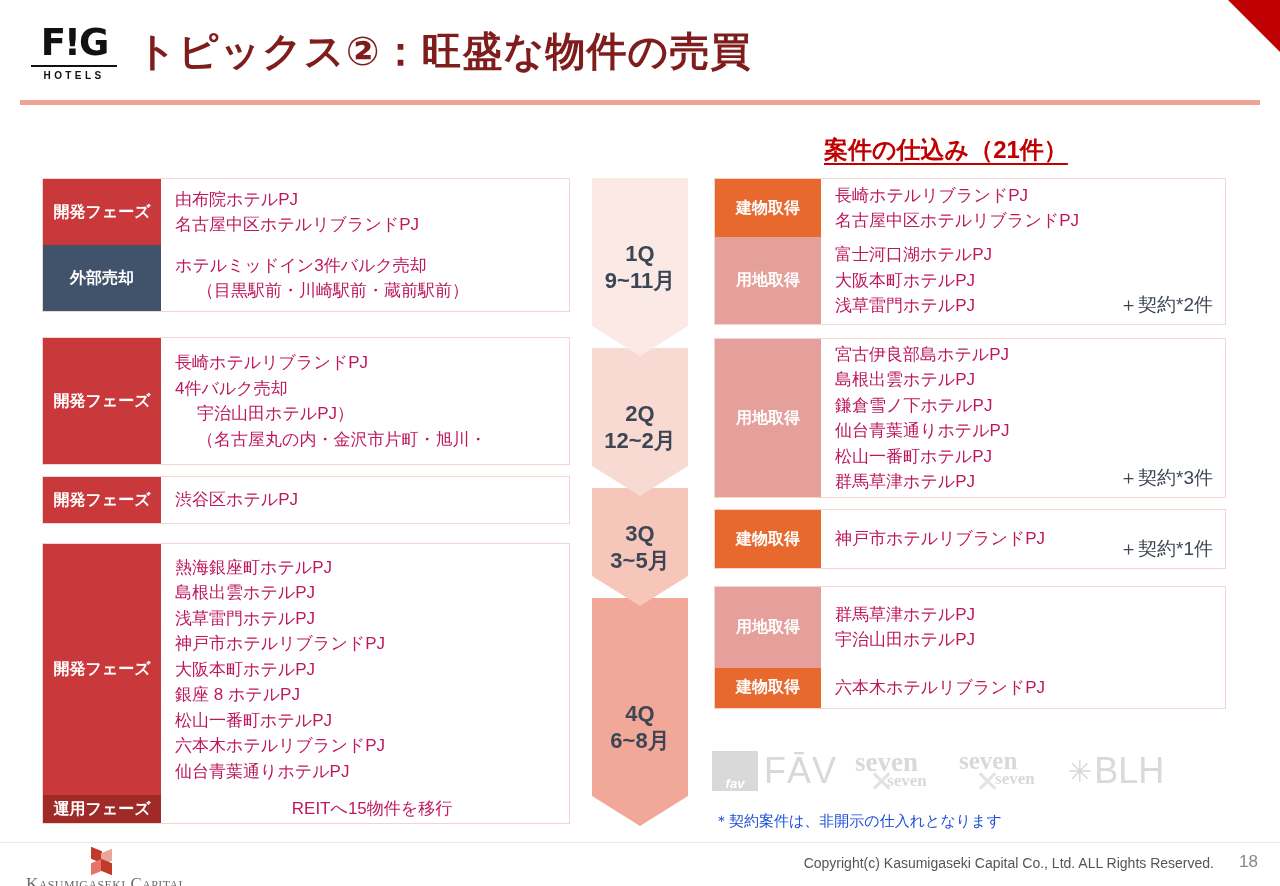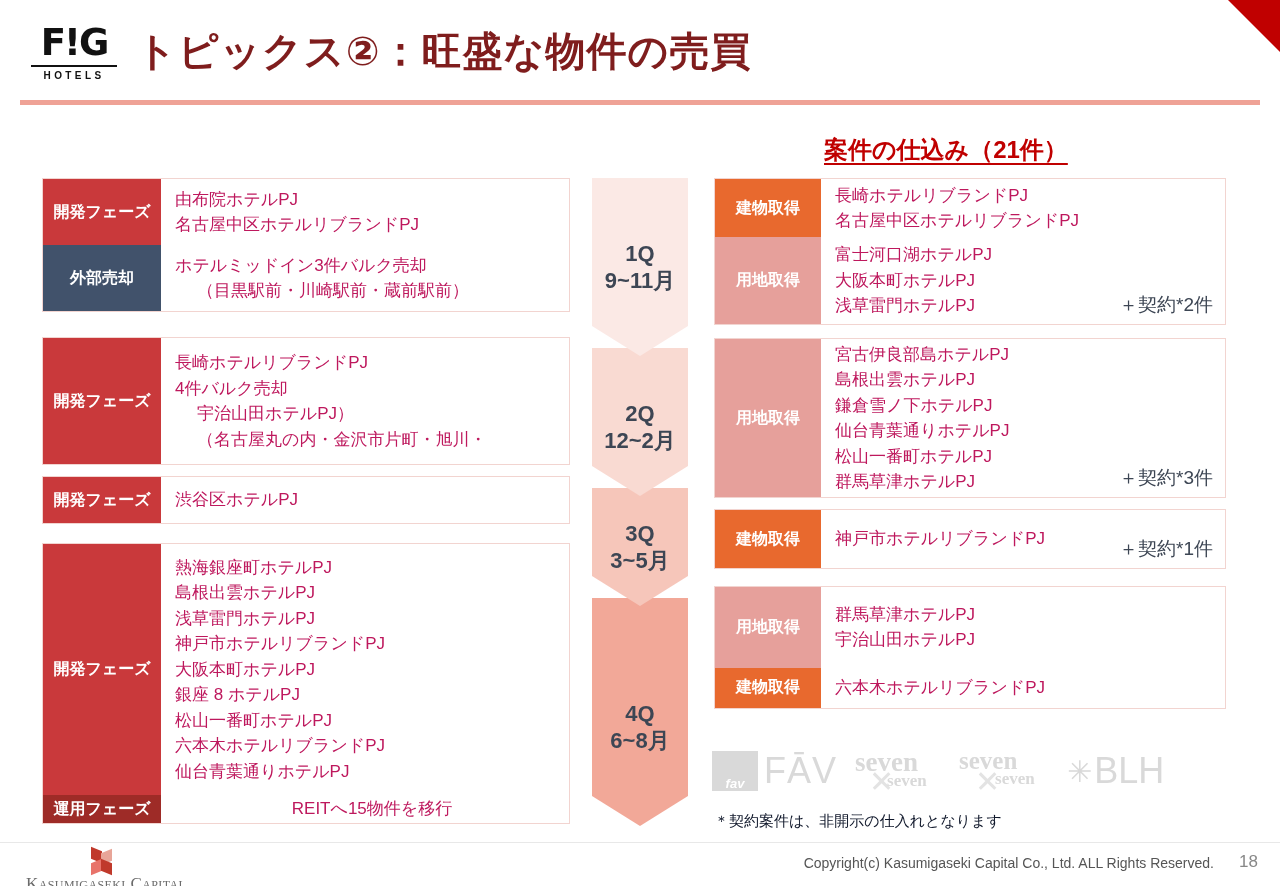--- a/index.html
+++ b/index.html
@@ -229,21 +229,21 @@
     font-size: 36px; color: #D9D9D9; letter-spacing: 0px;
     display: flex; align-items: center;
   }
   .logo-blh .star { font-size: 30px; margin-right: 2px; }
 
   #footnote {
     position: absolute;
     left: 714px;
     top: 812px;
     font-size: 15px;
-    color: #0f172a;
+    color: #1d4ed8;
     white-space: nowrap;
   }
 
   
   #footer-rule {
     position: absolute;
     left: 0; top: 842px;
     width: 1280px; height: 1px;
     background: #E8E8E8;
   }

